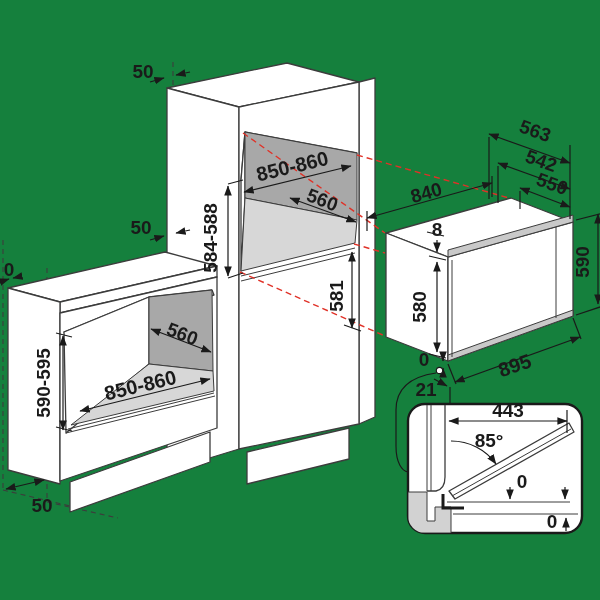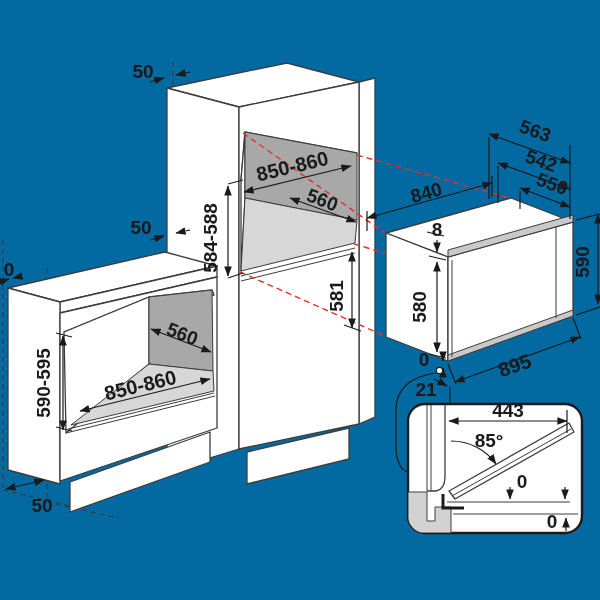--- a/index.html
+++ b/index.html
@@ -1,16 +1,16 @@
 <!DOCTYPE html>
 <html style="--line: #3c3c3c; --dim: #1a1a1a; --red: #e03127; --niche_back: #a8a8a8; --niche_shelf: #d7d7d7; --inset_gray: #d2d2d2; --metal: #c9c9c9;"><head>
 <meta charset="utf-8">
 <style>
   html,body{margin:0;padding:0;background:#fff;}
-  .stage{width:600px;height:600px;background:#0369a1;position:relative;overflow:hidden;
+  .stage{width:600px;height:600px;background:#15803d;position:relative;overflow:hidden;
          font-family:"Liberation Sans", sans-serif;}
   svg{position:absolute;left:0;top:0;}
   .edge{stroke:var(--line,#3c3c3c);stroke-width:1.3;fill:#fff;stroke-linejoin:round;}
   .edge-nf{stroke:var(--line,#3c3c3c);stroke-width:1.3;fill:none;stroke-linejoin:round;}
   .thin{stroke:var(--line,#3c3c3c);stroke-width:1;fill:none;}
   .hid{stroke:var(--line,#3c3c3c);stroke-width:1.1;fill:none;stroke-dasharray:5 4;}
   .backwall{fill:var(--niche_back,#a8a8a8);stroke:var(--line,#3c3c3c);stroke-width:1;}
   .shelf{fill:var(--niche_shelf,#d7d7d7);stroke:var(--line,#3c3c3c);stroke-width:1;}
   .metal{fill:var(--metal,#c9c9c9);stroke:var(--line,#3c3c3c);stroke-width:1;}
   .red{stroke:var(--red,#e03127);stroke-width:1.4;fill:none;stroke-dasharray:6 4;}

